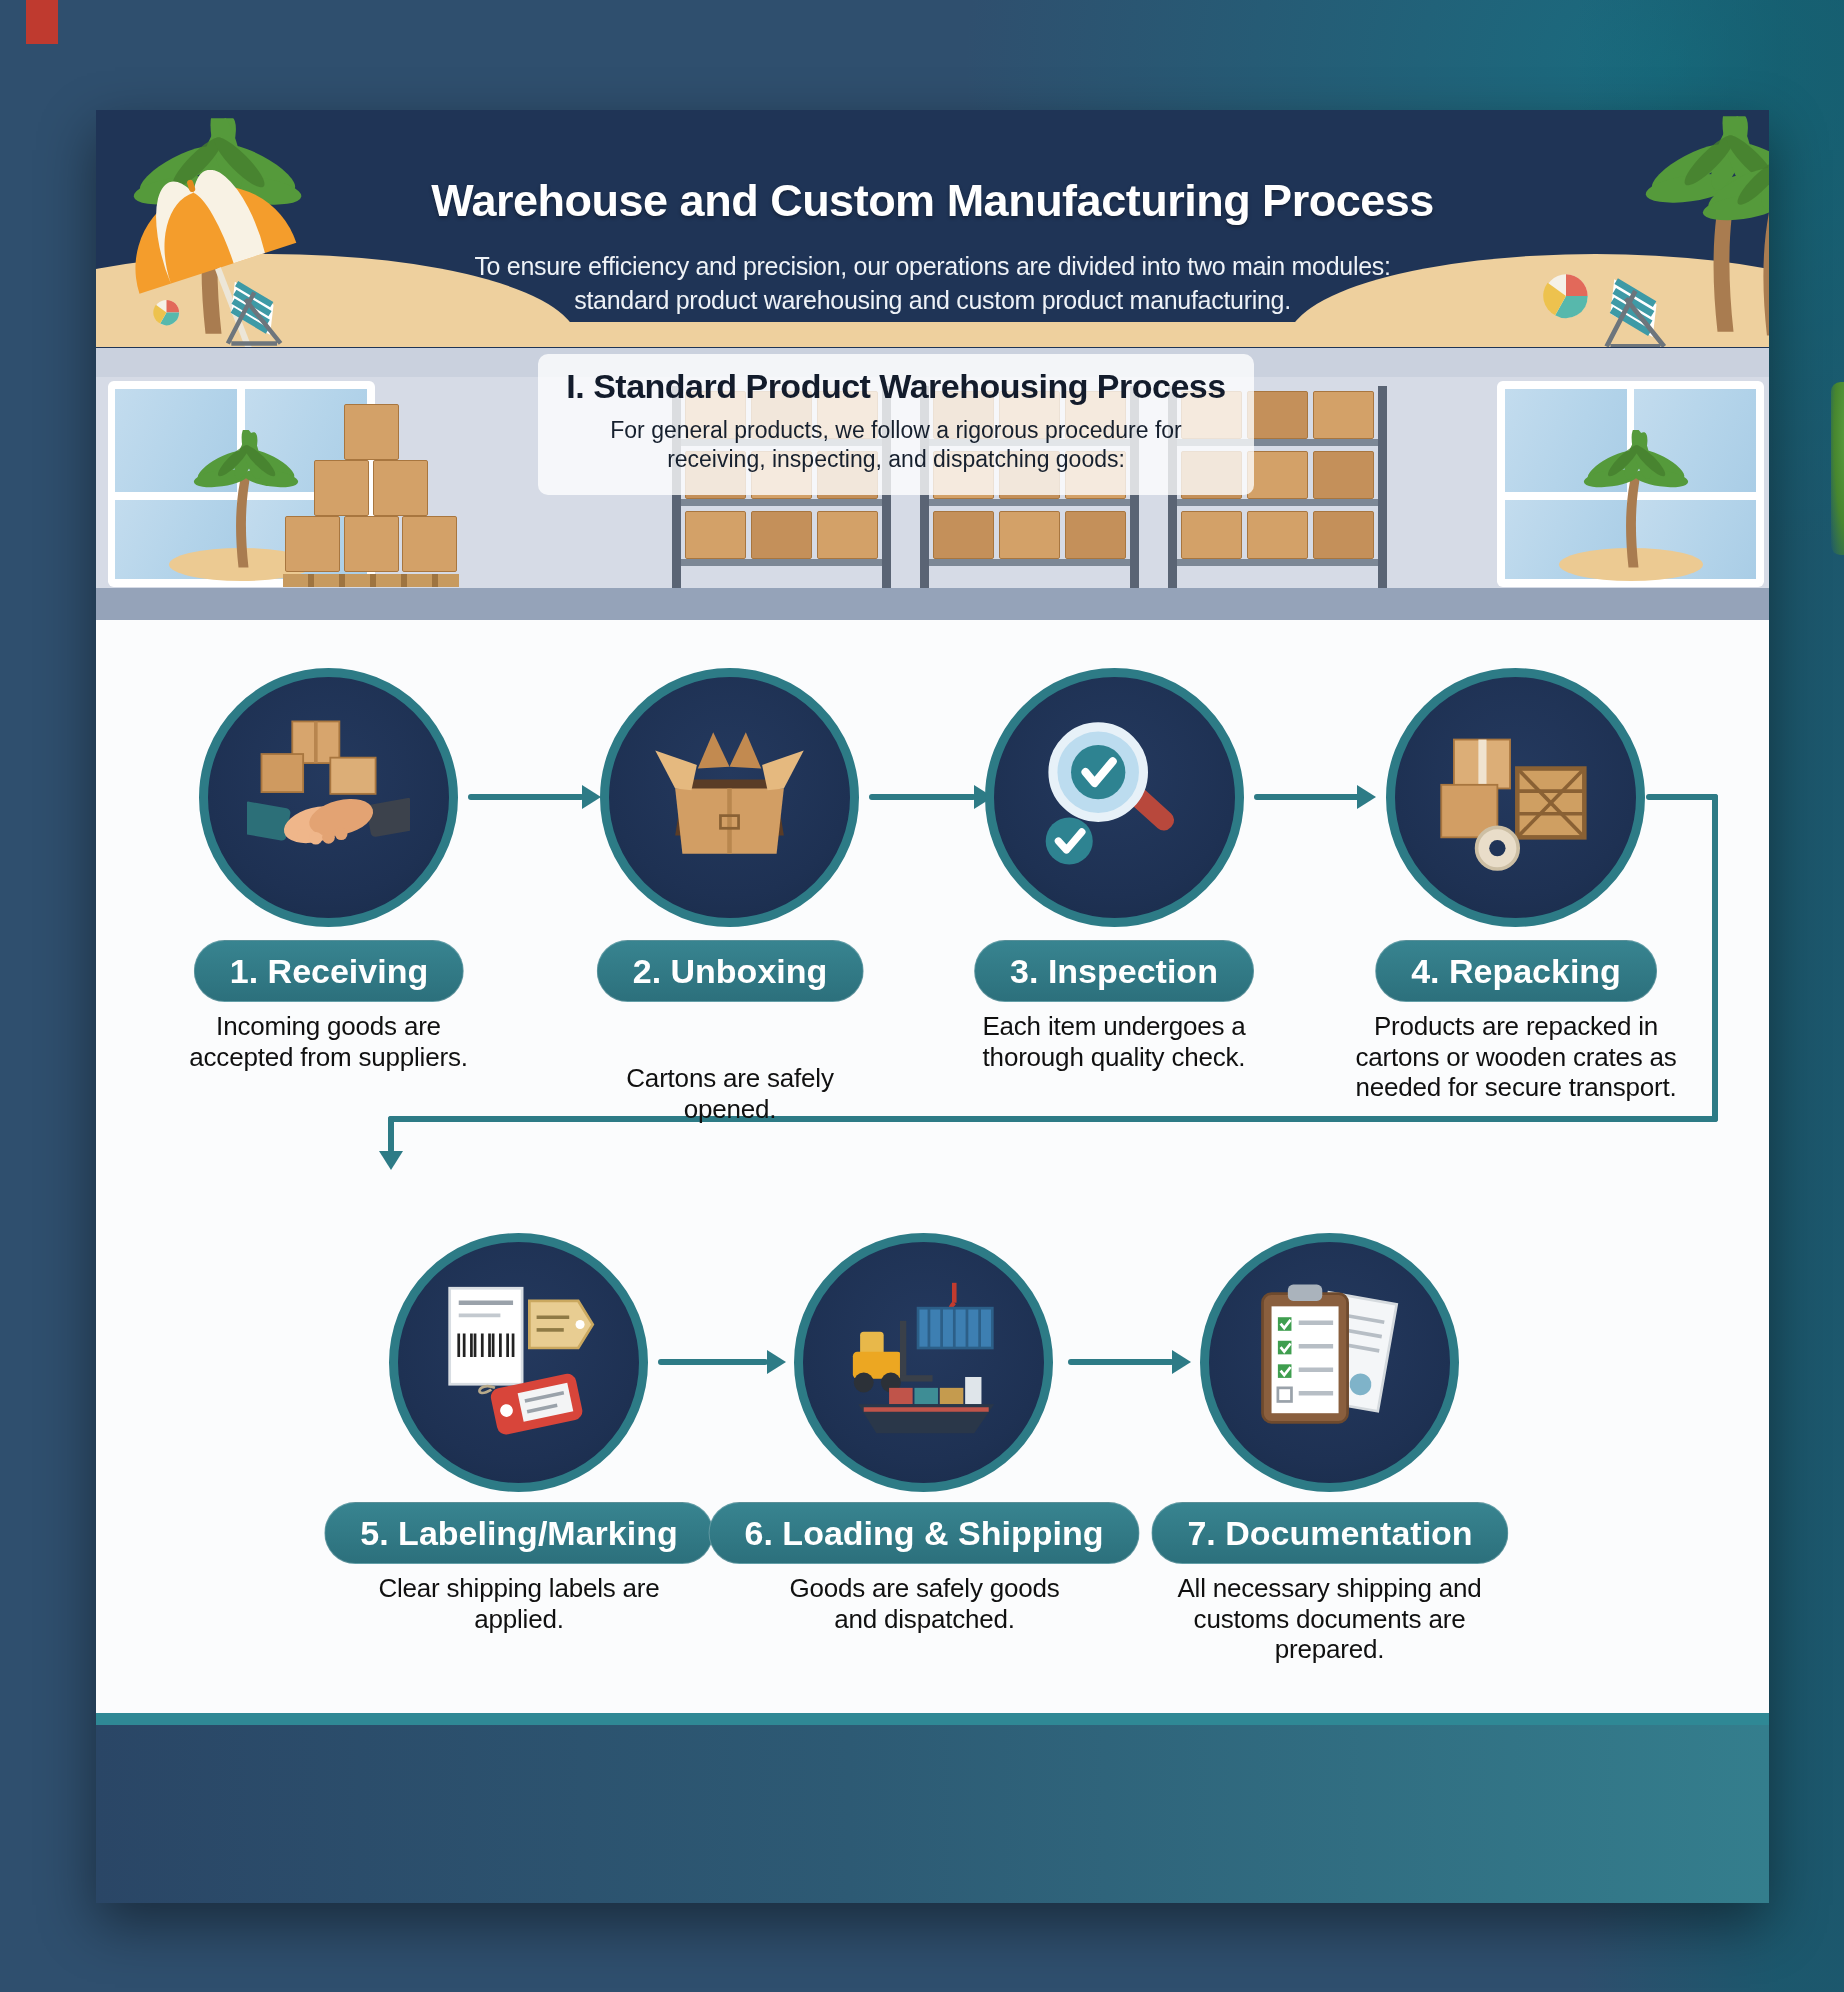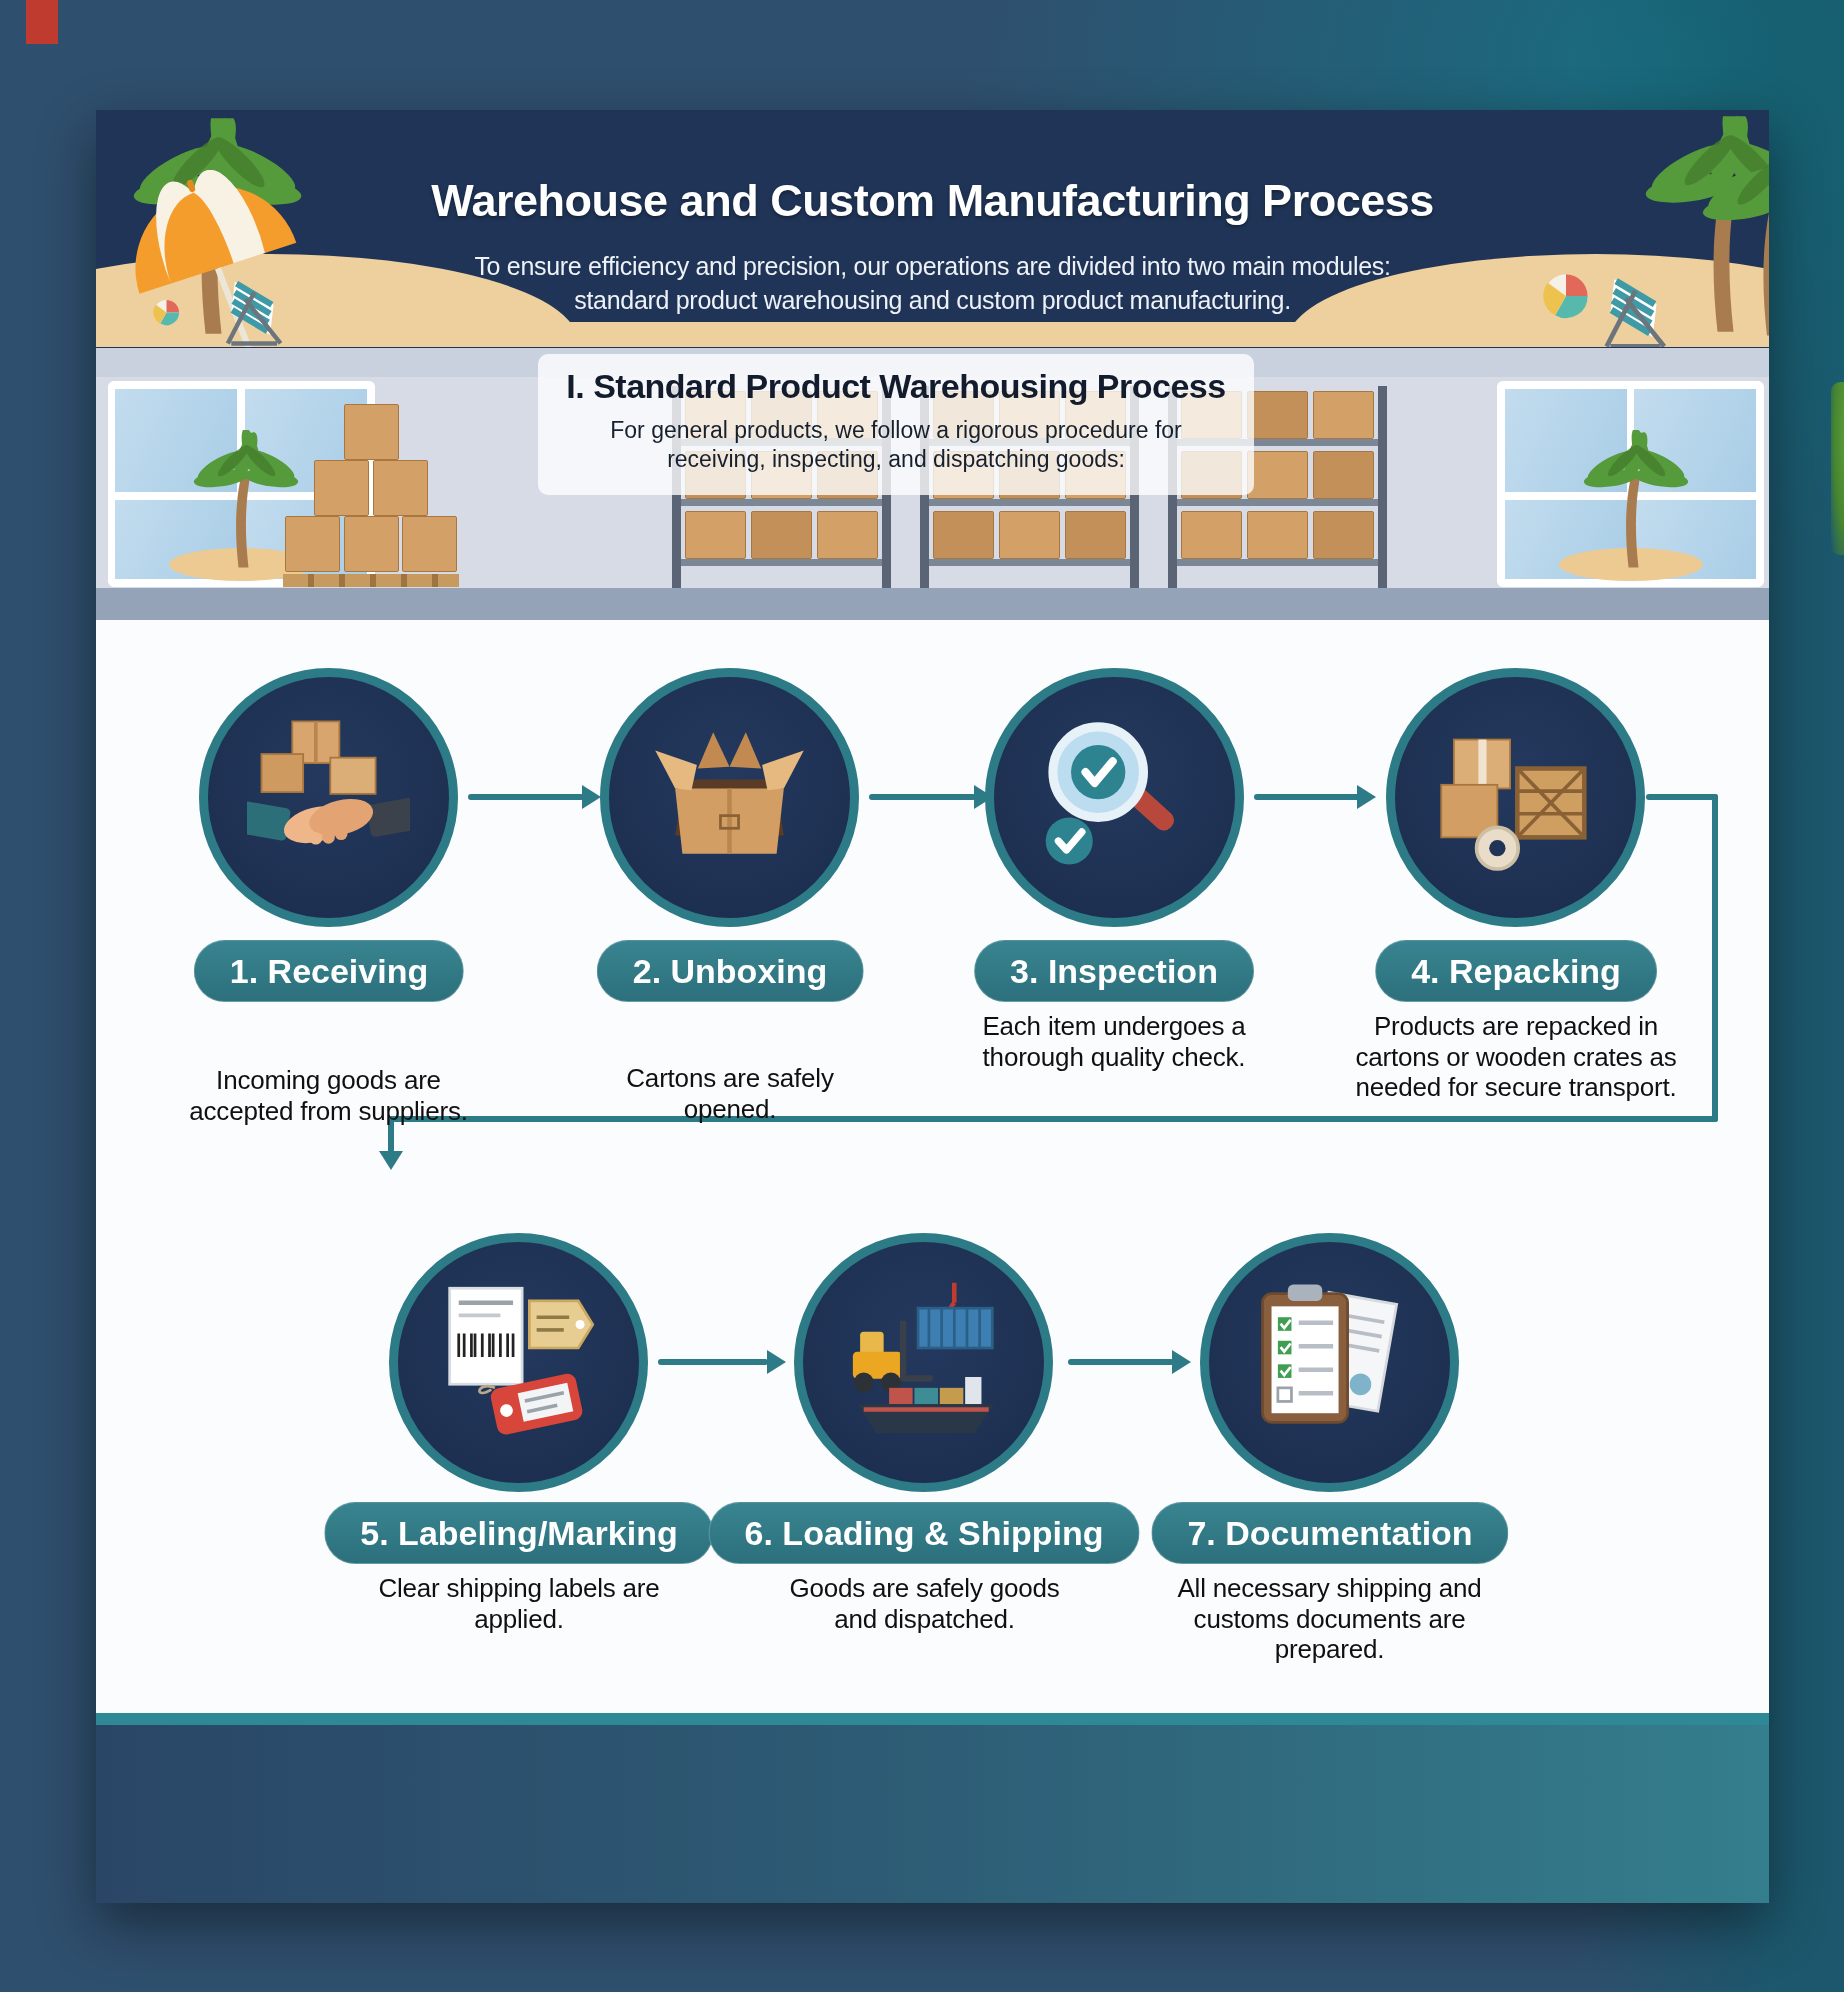--- a/index.html
+++ b/index.html
@@ -312,21 +312,21 @@
       <rect x="134" y="94" width="52" height="36" rx="5" fill="#3c424c" transform="rotate(-10 160 112)"></rect>
       <ellipse cx="76" cy="120" rx="36" ry="19" fill="#efb68a" transform="rotate(-14 76 120)"></ellipse>
       <ellipse cx="104" cy="112" rx="36" ry="19" fill="#e3a373" transform="rotate(-14 104 112)"></ellipse>
       <circle cx="62" cy="132" r="7" fill="#efb68a"></circle>
         <circle cx="76" cy="135" r="7" fill="#efb68a"></circle>
       <circle cx="90" cy="134" r="7" fill="#e3a373"></circle>
         <circle cx="104" cy="130" r="7" fill="#e3a373"></circle>
     </svg>
   </div>
   <div class="step-pill" style="left:329px;top:940px">1. Receiving</div>
-  <div class="step-desc" style="left:165px;top:1065px;width:327px">Incoming goods are accepted from suppliers.</div>
+  <div class="step-desc" style="left:165px;top:1011px;width:327px">Incoming goods are accepted from suppliers.</div>
 
   <div class="step-circle" style="left:600px;top:668px">
     <svg width="163" height="163" viewBox="0 0 180 180">
       <polygon points="55,58 72,18 90,56" fill="#c28a50"></polygon>
       <polygon points="125,58 108,18 90,56" fill="#c28a50"></polygon>
       <polygon points="40,70 140,70 150,132 30,132" fill="#5a3c26"></polygon>
       <polygon points="30,80 150,80 142,152 38,152" fill="#d29e64"></polygon>
       <polygon points="30,80 8,38 54,54 48,82" fill="#e5b97f"></polygon>
       <polygon points="150,80 172,38 126,54 132,82" fill="#e5b97f"></polygon>
       <line x1="90" y1="80" x2="90" y2="152" stroke="#b9874e" stroke-width="5"></line>

